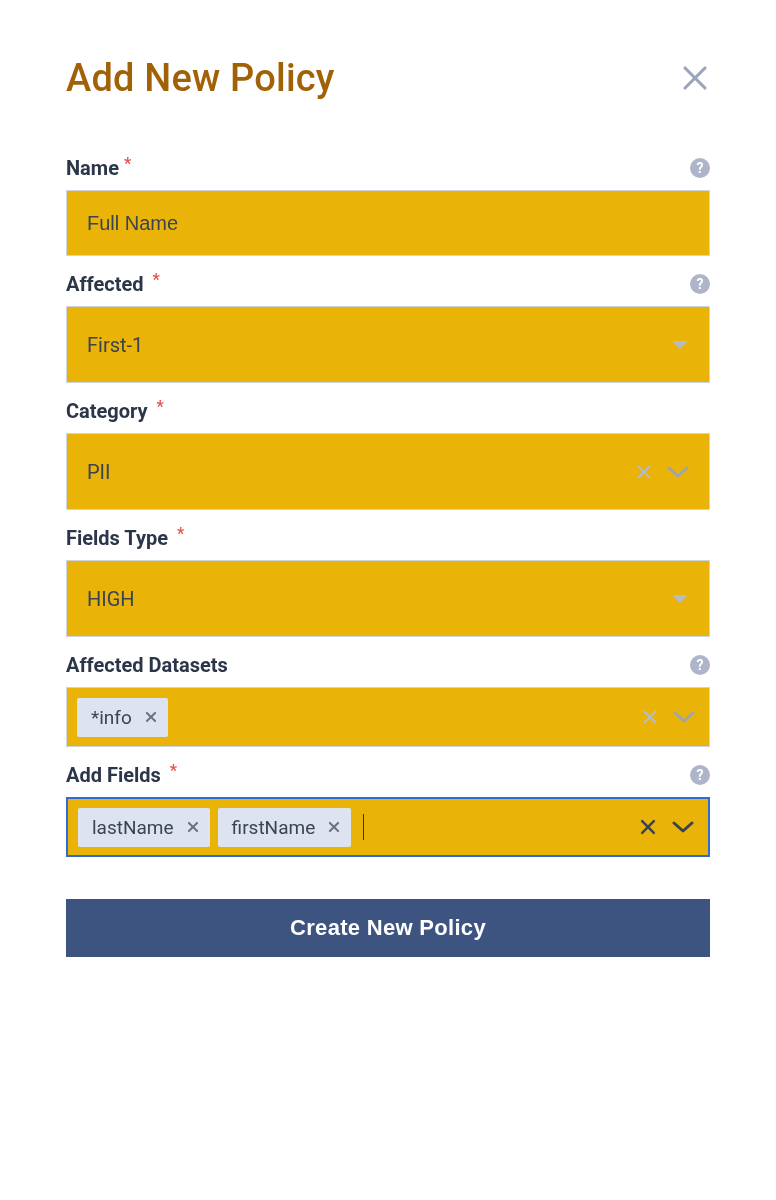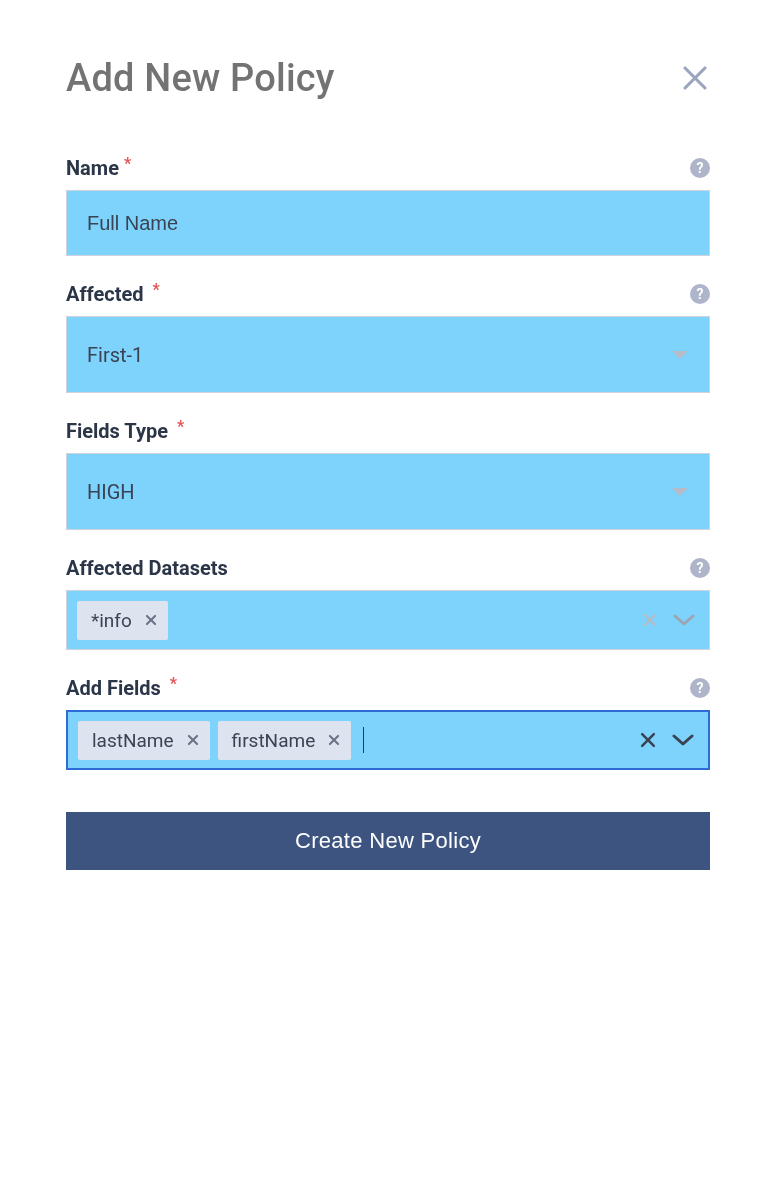--- a/index.html
+++ b/index.html
@@ -15,32 +15,32 @@
   }
   .modal-header {
     display: flex;
     justify-content: space-between;
     align-items: center;
     margin-bottom: 56px;
   }
   .modal-title {
     font-size: 38px;
     font-weight: 500;
-    color: #737373;
+    color: #a16207;
     margin: 0;
     letter-spacing: 0.2px;
   }
   .close-x {
     cursor: pointer;
     color: #9aa4bd;
     display: inline-flex;
   }
   .close-x svg { width: 30px; height: 30px; }
 
-  .field-group { margin-bottom: 26px; }
+  .field-group { margin-bottom: 16px; }
 
   .label-row {
     display: flex;
     justify-content: space-between;
     align-items: center;
     margin-bottom: 10px;
   }
   .field-label {
     font-size: 20px;
     font-weight: 700;
@@ -64,21 +64,21 @@
     display: inline-flex;
     align-items: center; justify-content: center;
     cursor: pointer;
   }
 
   .input, .select, .multiselect {
     width: 100%;
     border: 1px solid #cfd4dc;
     font-size: 20px;
     color: #3a4354;
-    background: #7dd3fc;
+    background: #eab308;
   }
   .input {
     height: 66px;
     padding: 0 20px;
   }
   .select {
     height: 77px;
     padding: 0 20px;
     display: flex;
     align-items: center;
@@ -151,21 +151,21 @@
   }
 
   .submit-btn {
     width: 100%;
     height: 58px;
     margin-top: 42px;
     background: #3c547f;
     color: #fff;
     border: none;
     font-size: 22px;
-    font-weight: 400;
+    font-weight: 700;
     cursor: pointer;
     display: flex;
     align-items: center;
     justify-content: center;
     letter-spacing: 0.3px;
   }
 </style>
 </head>
 <body>
 
@@ -203,20 +203,43 @@
       <span class="right-icons">
         <span class="caret">
           <svg viewBox="0 0 18 12">
               <path d="M1 2 L9 10 L17 2 Z" fill="currentColor"></path>
             </svg>
         </span>
       </span>
     </div>
   </div>
 
+  <div class="field-group">
+    <div class="label-row">
+      <div>
+        <span class="field-label">Category</span><span class="req">&nbsp;*</span>
+      </div>
+    </div>
+    <div class="select">
+      <span>PII</span>
+      <span class="right-icons">
+        <span class="clear-x">
+          <svg viewBox="0 0 24 24" fill="none" stroke="currentColor" stroke-width="3" stroke-linecap="round">
+              <line x1="5" y1="5" x2="19" y2="19"></line>
+              <line x1="19" y1="5" x2="5" y2="19"></line>
+            </svg>
+        </span>
+        <span class="chevron">
+          <svg viewBox="0 0 22 14" fill="none" stroke="currentColor" stroke-width="3" stroke-linecap="round" stroke-linejoin="round">
+              <polyline points="2,3 11,11 20,3"></polyline>
+            </svg>
+        </span>
+      </span>
+    </div>
+  </div>
 
   <div class="field-group">
     <div class="label-row">
       <div>
         <span class="field-label">Fields Type</span><span class="req">&nbsp;*</span>
       </div>
     </div>
     <div class="select">
       <span>HIGH</span>
       <span class="right-icons">

